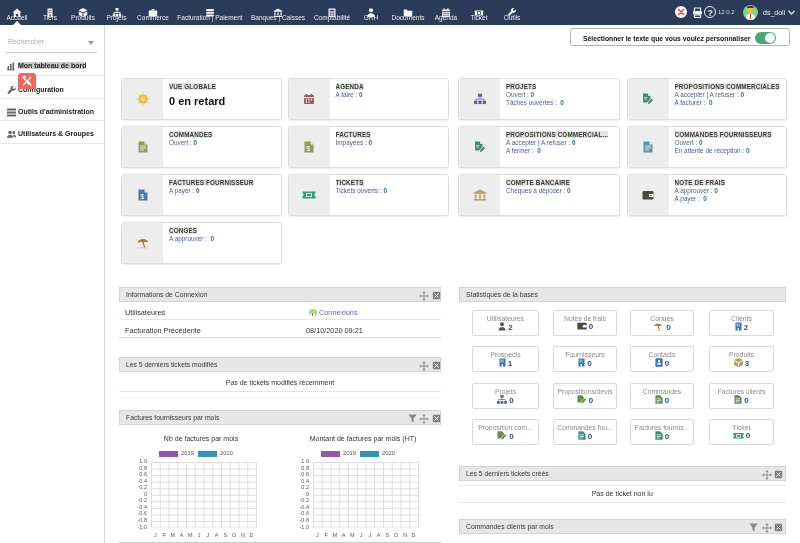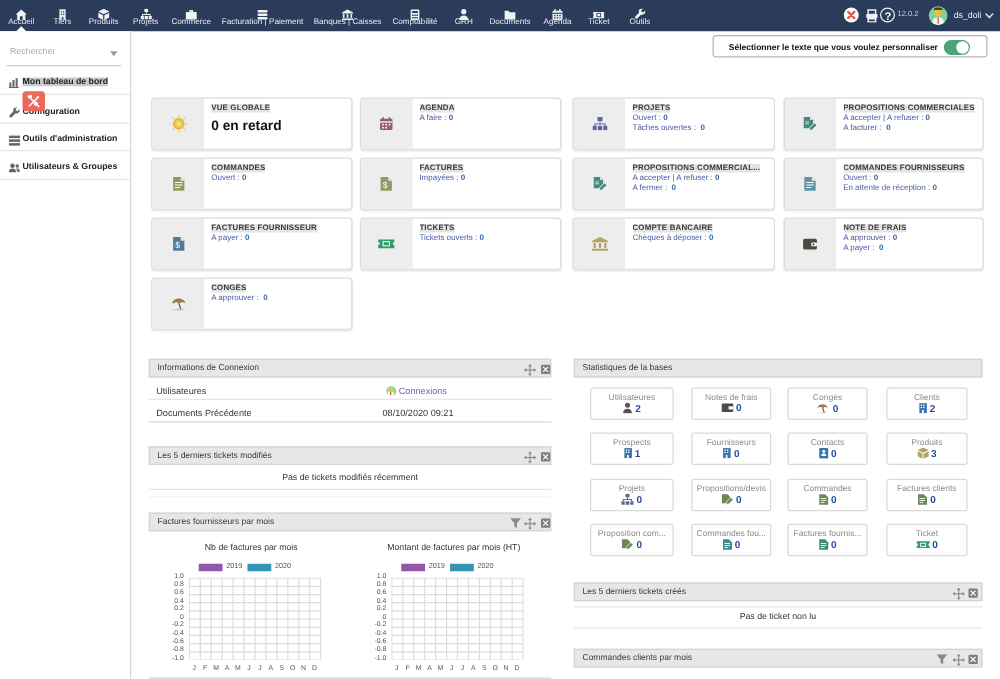--- a/index.html
+++ b/index.html
@@ -473,21 +473,21 @@
       </svg>
     </div>
 <div class="trow" style="left:125px; top:307.5px;">Utilisateures</div>
 <div style="position:absolute; left:308.5px; top:308.5px; width:8px; height:8px; background:#8fd6a0; border-radius:50%; overflow:hidden;">
 <div style="position:absolute; left:2.2px; top:1px; width:3.6px; height:3.4px; background:#f2c73d; border-radius:1.2px;"></div>
 <div style="position:absolute; left:1.2px; top:4.8px; width:5.6px; height:3.5px; background:#fdfdfd; border-radius:1.6px;"></div>
       <div style="position:absolute; left:3.4px; top:4.8px; width:1.2px; height:3.2px; background:#d84a3a;"></div>
     </div>
 <div class="trow" style="left:319px; top:307.5px;"><a class="lnk" href="#" style="color:#5b68b5;">Connexions</a></div>
 <div class="hline" style="left:119px; top:319px; width:322px;"></div>
-<div class="trow" style="left:125px; top:326px;">Documents Précédente</div>
+<div class="trow" style="left:125px; top:326px;">Facturation Précédente</div>
 <div class="trow" style="left:306px; top:326px;">08/10/2020 09:21</div>
 <div class="hline" style="left:119px; top:337px; width:322px; border-color:#d8d8d8;"></div>
 <div class="shead" style="left:119px; top:357px; width:322px;">
       <span class="htxt">Les 5 derniers tickets modifiés</span>
       <svg width="10" height="10" viewBox="0 0 11 11" style="position:absolute; left:299px; top:2.5px;">
         <g fill="#8a8a8a">
           <path d="M5.5 0 L7.2 2.2 H3.8 Z"></path>
           <path d="M5.5 11 L3.8 8.8 H7.2 Z"></path>
           <path d="M0 5.5 L2.2 3.8 V7.2 Z"></path>
           <path d="M11 5.5 L8.8 7.2 V3.8 Z"></path>

